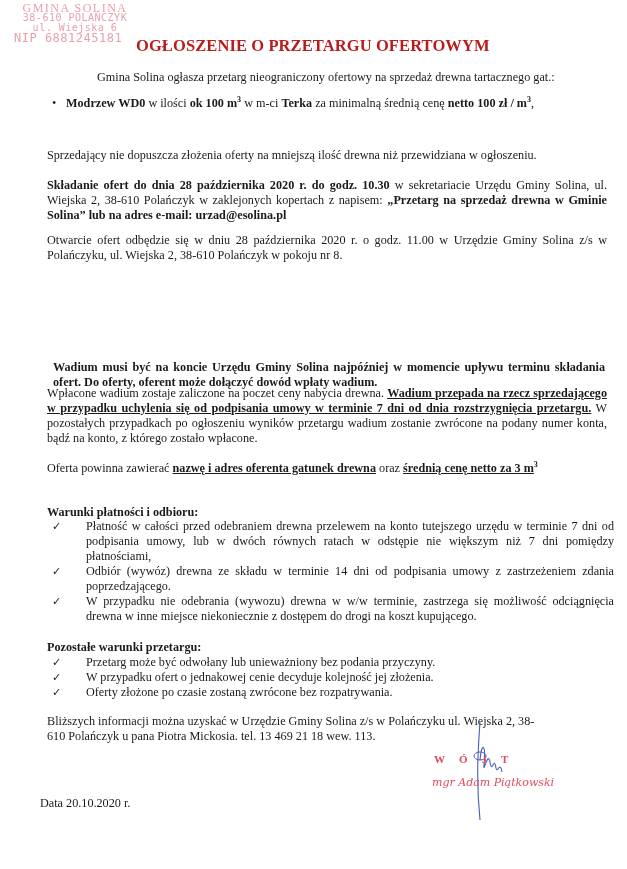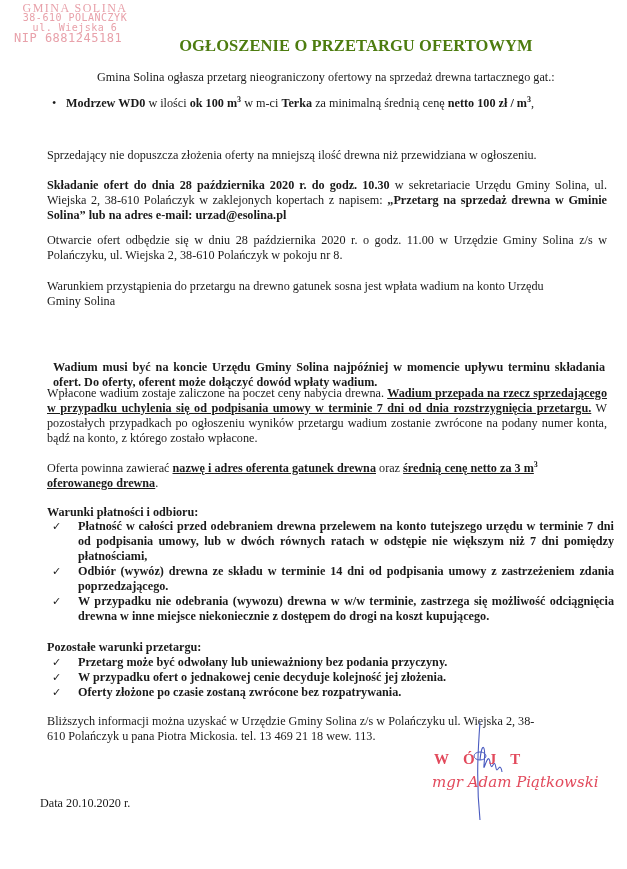--- a/index.html
+++ b/index.html
@@ -3,32 +3,32 @@
 <meta charset="utf-8">
 <style>
   html, body { margin: 0; padding: 0; background: #ffffff; }
   body { width: 627px; height: 869px; position: relative; overflow: hidden;
          font-family: "Liberation Serif", "DejaVu Serif", serif; color: #1a1a1a; font-size: 12.2px; line-height: 15px; }
   .abs { position: absolute; }
   .stamp { left: 10px; top: 3px; width: 130px; text-align: center; font-family: "DejaVu Sans Mono", "Liberation Mono", monospace; color: #e8a1aa; line-height: 10px; }
   .stamp .l1 { font-size: 12px; letter-spacing: 1.5px; font-family: Liberation Serif, serif; }
   .stamp .l2, .stamp .l3 { font-size: 10px; letter-spacing: 0.5px; }
   .stamp .l4 { font-size: 12px; letter-spacing: 0.5px; text-align: left; padding-left: 4px; }
-  .title { left: 136px; top: 38px; width: 440px; text-align: center; font-weight: bold; font-size: 16.5px; letter-spacing: 0.1px; color: #4d7c0f; }
+  .title { left: 136px; top: 38px; width: 440px; text-align: left; font-weight: bold; font-size: 16.5px; letter-spacing: 0.1px; color: #b91c1c; }
   .p { left: 47px; width: 560px; text-align: justify; }
   .b { font-weight: bold; }
   .u { text-decoration: underline; }
   sup { font-size: 8px; line-height: 0; vertical-align: super; }
   .bullet { left: 52px; width: 10px; }
   .checklist { left: 52px; width: 562px; }
   .checklist .row { display: flex; }
   .checklist .tick { width: 26px; flex: none; font-family: "DejaVu Sans", sans-serif; font-size: 11px; }
-  .checklist .txt { flex: 1; text-align: justify; font-weight: bold; }
-  .wojt { left: 434px; top: 752px; color: #e24a5c; font-weight: bold; font-size: 15px; letter-spacing: 14px; }
-  .wojt-name { left: 432px; top: 775px; color: #e24a5c; font-style: italic; font-size: 15px; font-family: "DejaVu Serif", serif; }
+  .checklist .txt { flex: 1; text-align: justify; font-weight: normal; margin-left: 8px; }
+  .wojt { left: 434px; top: 752px; color: #e24a5c; font-weight: bold; font-size: 11px; letter-spacing: 14px; }
+  .wojt-name { left: 432px; top: 775px; color: #e24a5c; font-style: italic; font-size: 11px; font-family: "DejaVu Serif", serif; }
   .sig { left: 470px; top: 720px; }
 </style>
 </head>
 <body>
 
 <div class="abs stamp">
   <div class="l1">GMINA SOLINA</div>
   <div class="l2">38-610 POLAŃCZYK</div>
   <div class="l3">ul. Wiejska 6</div>
   <div class="l4">NIP 6881245181</div>
@@ -45,32 +45,30 @@
 
 <div class="abs p" style="top:148px;">Sprzedający nie dopuszcza złożenia oferty na mniejszą ilość drewna niż przewidziana w ogłoszeniu.</div>
 
 <div class="abs p" style="top:178px;">
   <span class="b">Składanie ofert do dnia 28 października 2020 r. do godz. 10.30</span><span> w sekretariacie Urzędu Gminy Solina, ul. Wiejska 2, 38-610 Polańczyk w zaklejonych kopertach z napisem: </span><span class="b">„Przetarg na sprzedaż drewna w Gminie Solina” lub na adres e-mail: urzad@esolina.pl</span>
 </div>
 
 <div class="abs p" style="top:233px;">Otwarcie ofert odbędzie się w dniu 28 października 2020 r. o godz. 11.00 w Urzędzie Gminy Solina z/s w Polańczyku, ul. Wiejska 2, 38-610 Polańczyk w pokoju nr 8.</div>
 
 <div class="abs p" style="top:279px; text-align:left; width:530px;">
-  <div>Warunkiem przystąpienia do przetargu na drewno gatunek sosna jest wpłata wadium na konto Urzędu Gminy Solina</div>
 </div>
 
 <div class="abs p b" style="top:360px; left:53px; width:552px;">Wadium musi być na koncie Urzędu Gminy Solina najpóźniej w momencie upływu terminu składania ofert. Do oferty, oferent może dołączyć dowód wpłaty wadium.</div>
 
 <div class="abs p" style="top:386px;">
   <span>Wpłacone wadium zostaje zaliczone na poczet ceny nabycia drewna. </span><span class="b u">Wadium przepada na rzecz sprzedającego w przypadku uchylenia się od podpisania umowy w terminie 7 dni od dnia rozstrzygnięcia przetargu.</span><span> W pozostałych przypadkach po ogłoszeniu wyników przetargu wadium zostanie zwrócone na podany numer konta, bądź na konto, z którego zostało wpłacone.</span>
 </div>
 
 <div class="abs p" style="top:461px;">
   <span>Oferta powinna zawierać </span><span class="b u">nazwę i adres oferenta gatunek drewna</span><span> oraz </span><span class="b u">średnią cenę netto za 3 m</span><sup class="b">3</sup>
-  <div><span class="b u">oferowanego drewna</span><span>.</span></div>
 </div>
 
 <div class="abs p b" style="top:505px;">Warunki płatności i odbioru:</div>
 <div class="abs checklist" style="top:519px;">
   <div class="row">
       <span class="tick">✓</span>
       <span class="txt">Płatność w całości przed odebraniem drewna przelewem na konto tutejszego urzędu w terminie 7 dni od podpisania umowy, lub w dwóch równych ratach w odstępie nie większym niż 7 dni pomiędzy płatnościami,</span>
     </div>
   <div class="row">
       <span class="tick">✓</span>

